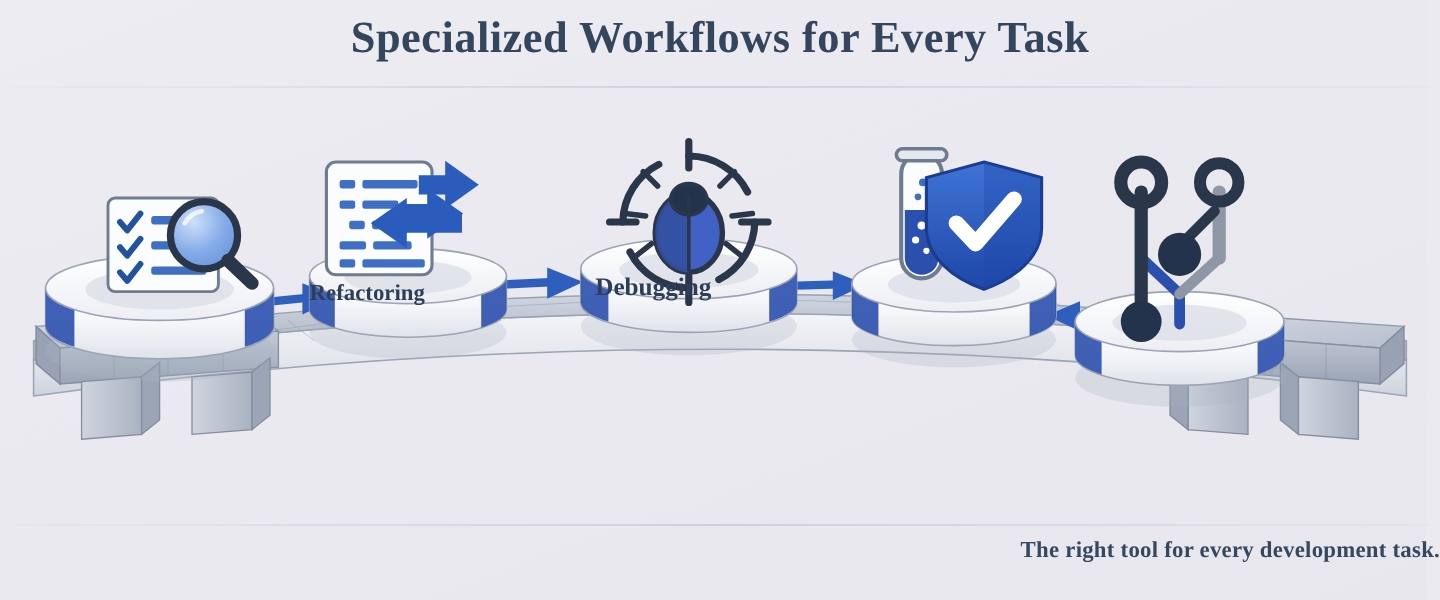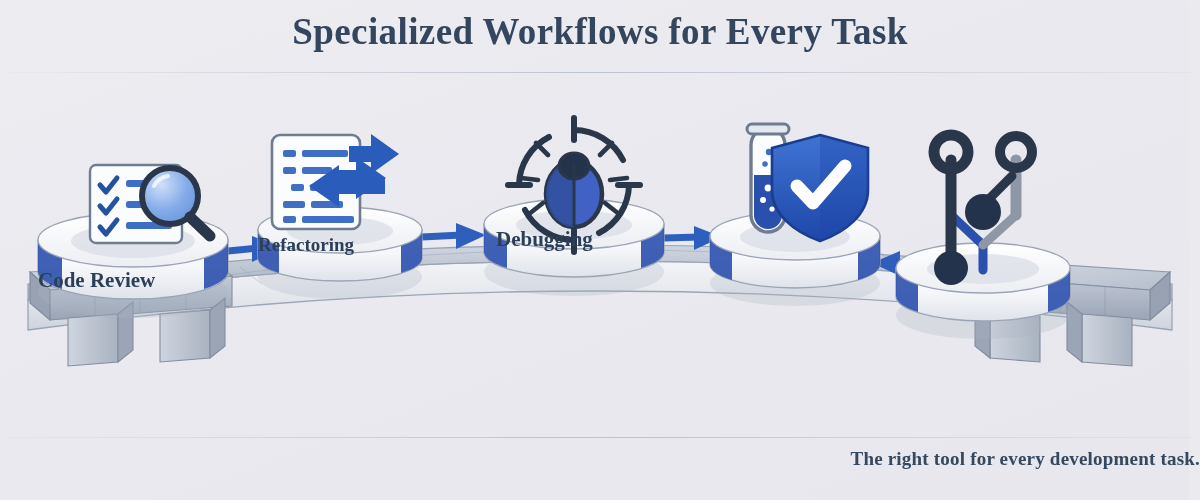--- a/index.html
+++ b/index.html
@@ -322,19 +322,18 @@
         <path d="M1016 160 L1016 215" stroke="#8e97a6" stroke-width="11" stroke-linecap="round"></path>
         <path d="M983 205 L1012 176" stroke="#2a3649" stroke-width="9" stroke-linecap="round"></path>
         <circle cx="951" cy="152" r="17" fill="none" stroke="#2a3649" stroke-width="11"></circle>
         <circle cx="1016" cy="152" r="16" fill="none" stroke="#2a3649" stroke-width="10"></circle>
         <circle cx="983" cy="212" r="18" fill="#24334c"></circle>
         <circle cx="951" cy="268" r="17" fill="#24334c"></circle>
       </g>
     </g>
   </svg>
 
-  <div class="node-label" style="left:38px; top:268px; width:190px; font-size:21px;">Code Review</div>
   <div class="node-label" style="left:258px; top:234px; width:164px; font-size:19px;">Refactoring</div>
   <div class="node-label" style="left:484px; top:227px; width:180px; font-size:21px;margin-left:12px;">Debugging</div>
 
   <div class="footer">The right tool for every development task.</div>
 
 </div>
 
 </body></html>

